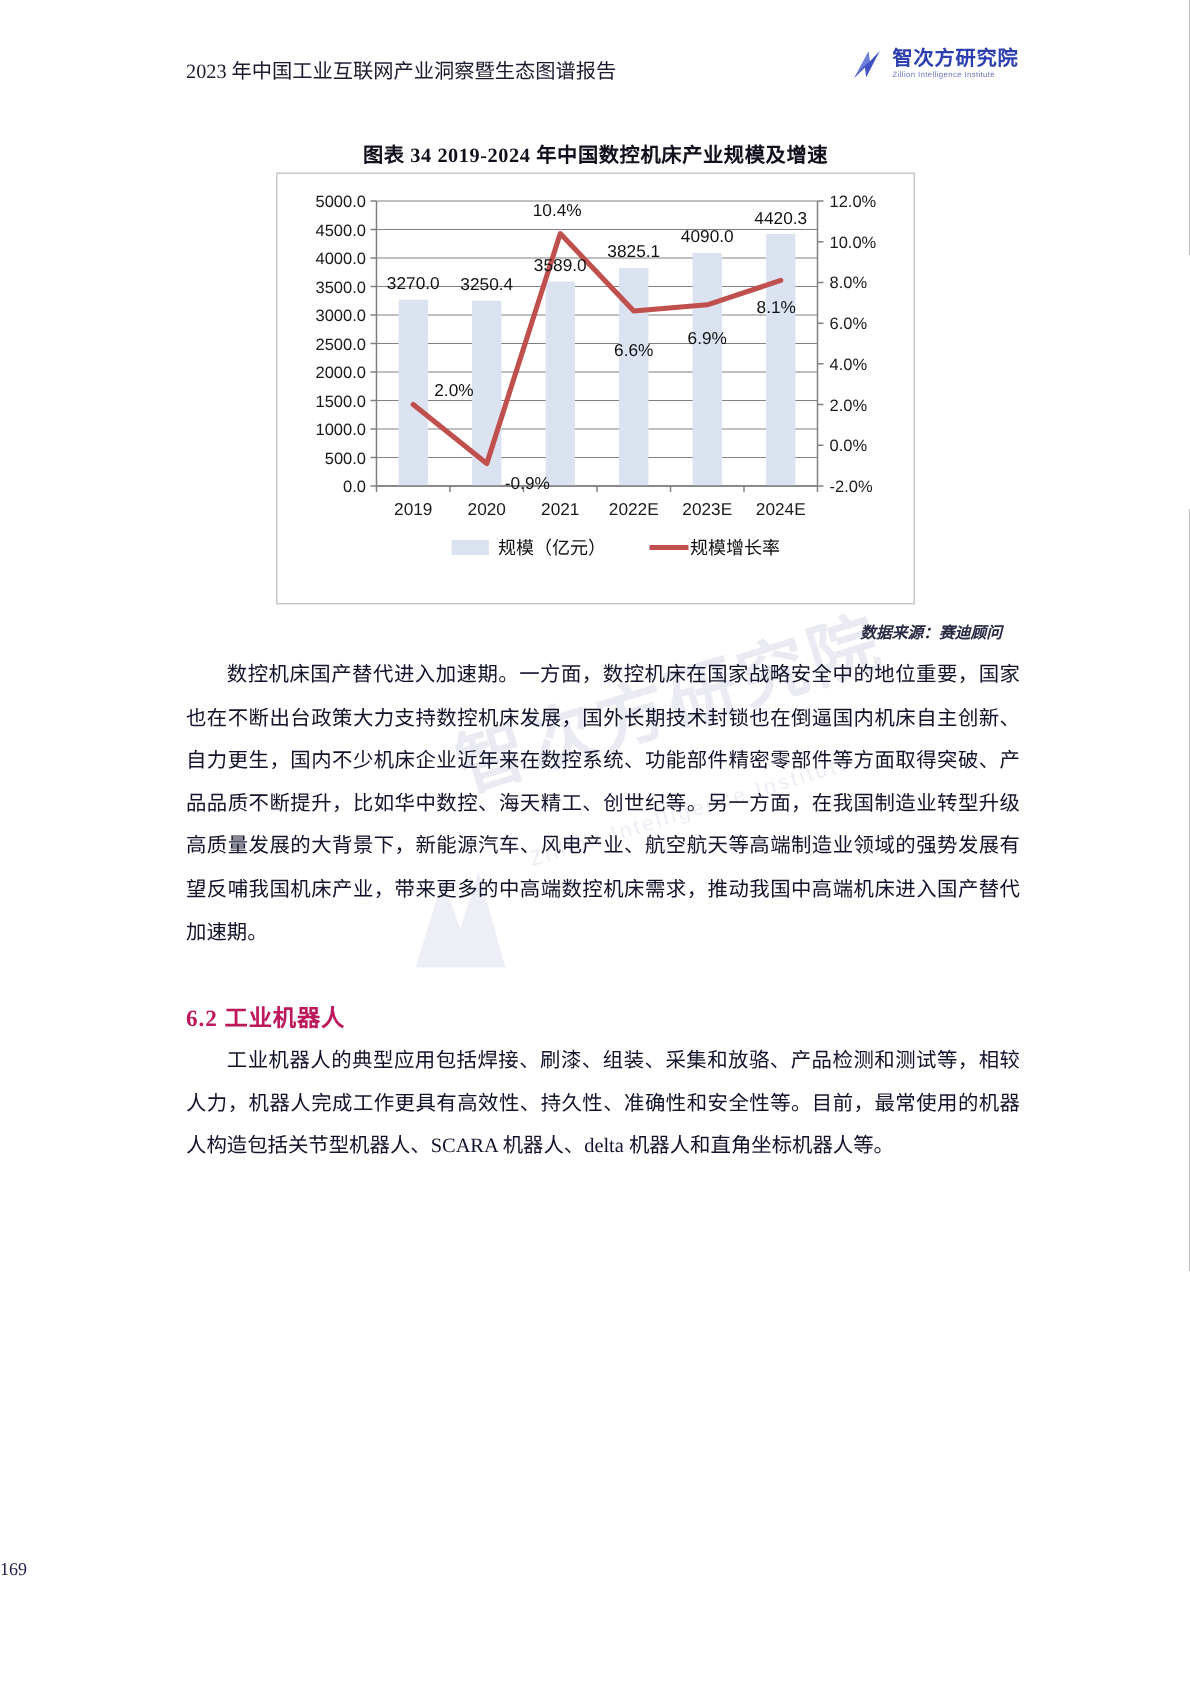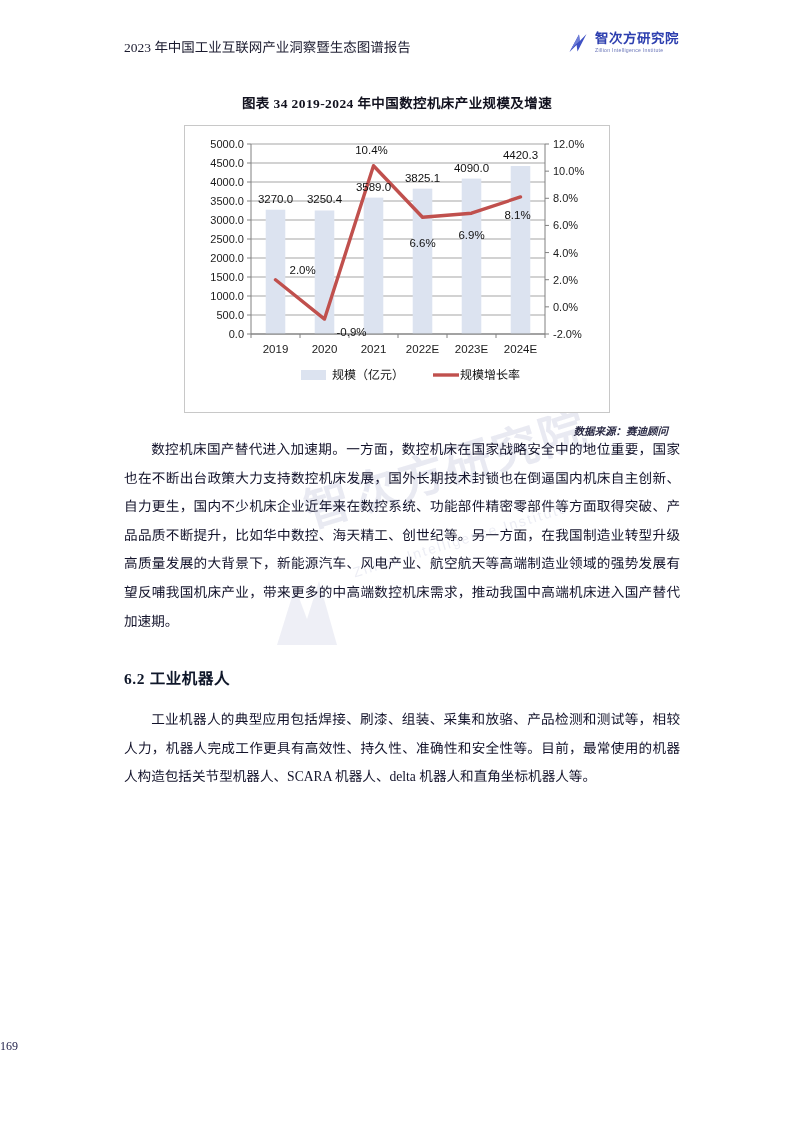--- a/index.html
+++ b/index.html
@@ -115,21 +115,21 @@
     width: 546px;
     z-index: 3;
   }
   .figure-caption {
     text-align: center;
     font-size: 13.5px;
     font-weight: 700;
     font-family: "Liberation Serif", serif;
     color: #11111e;
     letter-spacing: 0.4px;
-    margin-bottom: 13px;
+    margin-bottom: 3px;
   }
   .chart-frame {
     position: relative;
     margin: 0 auto;
     width: 426px;
     height: 288px;
     border: 1px solid #c8c8c8;
     background: #ffffff;
     box-sizing: border-box;
   }
@@ -157,25 +157,25 @@
     margin: 0 0 0 0;
     font-size: 13.6px;
     line-height: 28.6px;
     text-align: justify;
     text-justify: inter-ideograph;
     text-indent: 2em;
     color: #12122a;
     font-family: "Liberation Serif", "DejaVu Serif", serif;
   }
   h2.section-heading {
-    margin: 30px 0 18px 0;
+    margin: 30px 0 4px 0;
     font-size: 15.5px;
     font-weight: 700;
     letter-spacing: 0.6px;
-    color: #0f172a;
+    color: #be185d;
     font-family: "Liberation Serif", serif;
   }
   .gap-sm { height: 7px; }
 
   
   .page-number {
     position: absolute;
     left: 0;
     top: 1039px;
     width: 793px;

